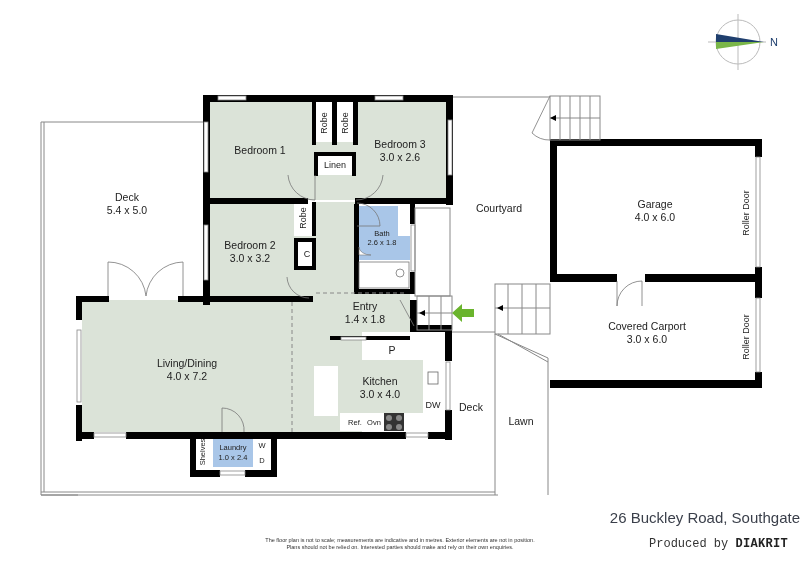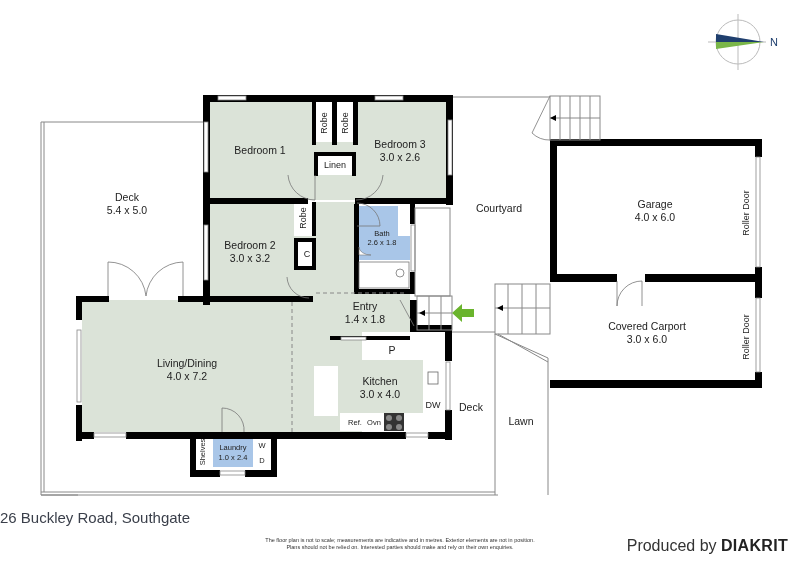--- a/index.html
+++ b/index.html
@@ -10,23 +10,23 @@
   .lbl-xs { font-family: "Liberation Sans", sans-serif; fill: #222; font-size: 7.5px; }
   .lbl-dim { font-family: "Liberation Sans", sans-serif; fill: #222; font-size: 10.5px; }
   .room { fill: #dbe3d8; }
   .wet { fill: #a9c6e8; }
   .wall { fill: #000; }
   .win { fill: #fff; stroke: #888; stroke-width: 0.8; }
   .thin { fill: none; stroke: #888; stroke-width: 1; }
   .door { fill: none; stroke: #777; stroke-width: 0.8; }
   .dash { fill: none; stroke: #888; stroke-width: 1; stroke-dasharray: 4 3; }
   .white { fill: #fff; }
-  #title { position: absolute; left: 0; width: 800px; top: 509px; text-align: left; font-size: 15px; color: #3a3f4a; font-family: "Liberation Sans", sans-serif; }
+  #title { position: absolute; left: 0; width: 800px; top: 509px; text-align: right; font-size: 15px; color: #3a3f4a; font-family: "Liberation Sans", sans-serif; }
   #disclaimer { position: absolute; left: 240px; width: 320px; top: 537px; text-align: center; font-size: 5.5px; line-height: 7px; color: #333; font-family: "Liberation Sans", sans-serif; }
-  #produced { position: absolute; right: 12px; top: 537px; font-size: 16px; color: #333; font-family: Liberation Sans, sans-serif; }
+  #produced { position: absolute; right: 12px; top: 537px; font-size: 12px; color: #333; font-family: Liberation Mono, monospace; }
   #produced b { font-weight: bold; letter-spacing: 0.3px; color: #222; }
 </style>
 </head>
 <body>
 
 <svg width="800" height="566" viewBox="0 0 800 566">
 
   <g>
     <circle cx="738" cy="42" r="22" fill="none" stroke="#bbb" stroke-width="1"></circle>
     <line x1="738" y1="14" x2="738" y2="70" stroke="#bbb" stroke-width="1"></line>

